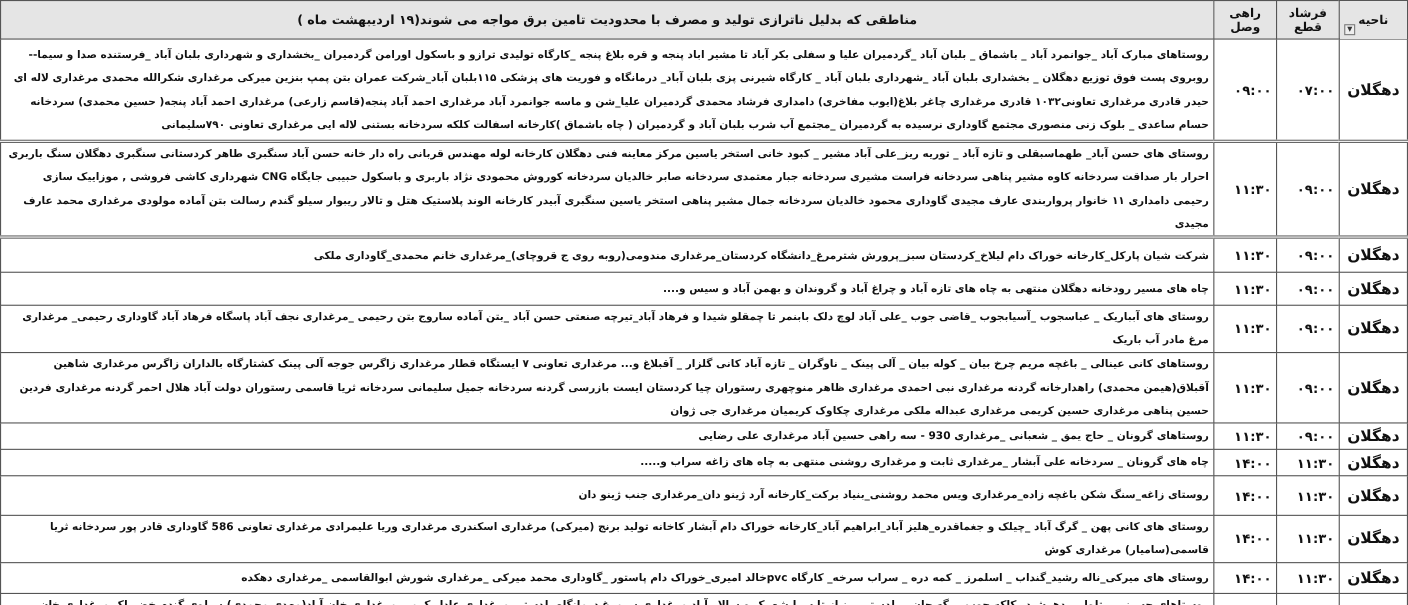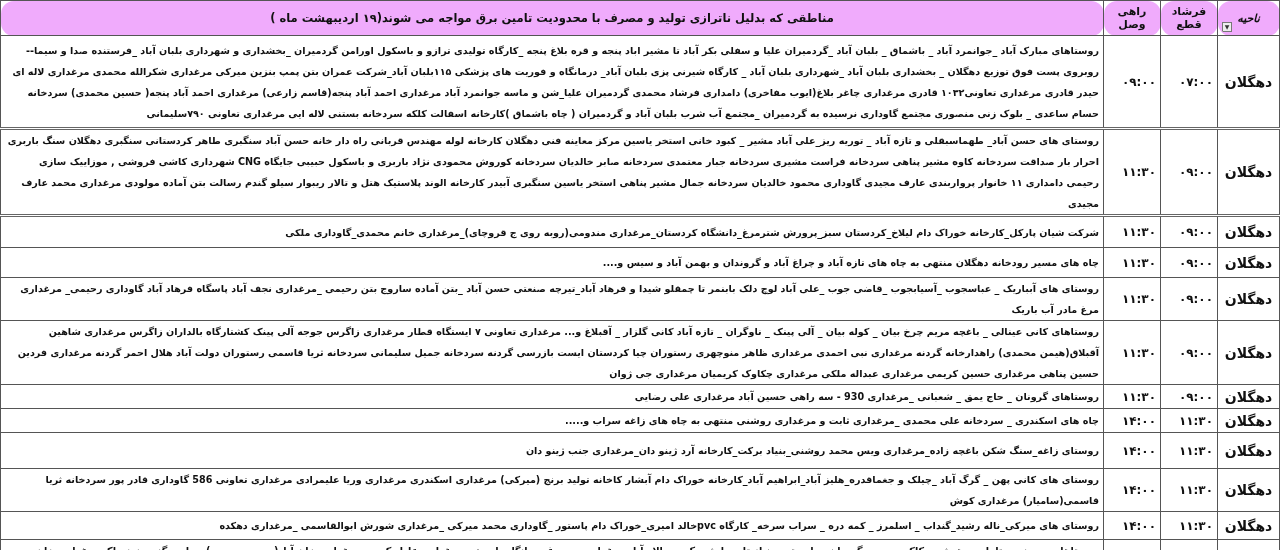--- a/index.html
+++ b/index.html
@@ -11,34 +11,33 @@
     direction: rtl;
   }
   table.sched td, table.sched th {
     border: 1px solid #555;
     padding: 0 4px;
     color: #111;
     font-weight: bold;
     overflow: hidden;
   }
   thead th {
-    background: #f0abfc;
+    background: #e5e5e5;
     height: 34px;
     font-size: 11px;
     text-align: center;
     vertical-align: middle;
-    border-radius: 13px;
   }
   thead th.title { font-size: 11.5px; }
   .filter-btn {
     display: inline-block; width: 8px; height: 8px;
     border: 1px solid #777; background: #eee; font-size: 6px; line-height: 8px;
     position: absolute; left: 4px; bottom: 3px; text-align: center; color: #333;
   }
-  th.region-h { position: relative; font-style: italic; }
+  th.region-h { position: relative; }
   td.region, td.t {
     text-align: center; vertical-align: middle; font-size: 14px; white-space: nowrap;
   }
   td.t { font-size: 12px; font-family: "DejaVu Sans", sans-serif; direction: ltr; text-align: right; }
   td.desc {
     text-align: right; vertical-align: middle;
     font-size: 9.6px; line-height: 21px;
     white-space: normal;
   }
   tr.double-border td { border-bottom: 3px double #666; }
@@ -104,21 +103,21 @@
       <tr style="height: 24px;">
     <td class="region">دهگلان</td>
     <td class="t">۰۹:۰۰</td>
     <td class="t">۱۱:۳۰</td>
     <td class="desc">روستاهای گرونان _ حاج یمق _ شعبانی _مرغداری 930 - سه راهی حسین آباد مرغداری علی رضایی</td>
   </tr>
       <tr style="height: 24px;">
     <td class="region">دهگلان</td>
     <td class="t">۱۱:۳۰</td>
     <td class="t">۱۴:۰۰</td>
-    <td class="desc">چاه های اسکندری _ سردخانه علی محمدی _مرغداری ثابت و مرغداری روشنی منتهی به چاه های زاغه سراب و.....</td>
+    <td class="desc">چاه های گرونان _ سردخانه علی آبشار _مرغداری ثابت و مرغداری روشنی منتهی به چاه های زاغه سراب و.....</td>
   </tr>
       <tr style="height: 36px;">
     <td class="region">دهگلان</td>
     <td class="t">۱۱:۳۰</td>
     <td class="t">۱۴:۰۰</td>
     <td class="desc">روستای زاغه_سنگ شکن باغچه زاده_مرغداری ویس محمد روشنی_بنیاد برکت_کارخانه آرد ژینو دان_مرغداری جنب ژینو دان</td>
   </tr>
       <tr style="height: 22px;">
     <td class="region">دهگلان</td>
     <td class="t">۱۱:۳۰</td>

